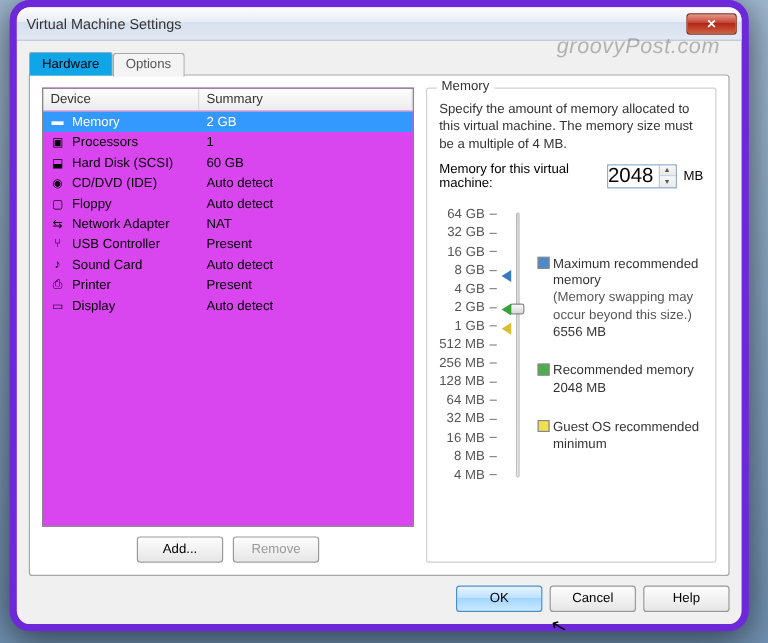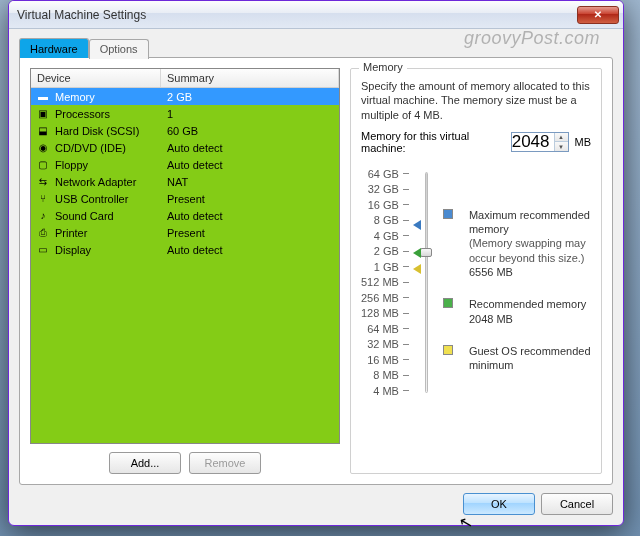--- a/index.html
+++ b/index.html
@@ -1,29 +1,29 @@
 <!DOCTYPE html>
 <html><head>
 <meta charset="utf-8">
 <style>
 * { box-sizing: border-box; margin: 0; padding: 0; font-family: "Segoe UI", Tahoma, sans-serif; font-size: 11px; }
 body { width: 640px; height: 536px; background: linear-gradient(#a0b8d0, #7090b0); position: relative; overflow: hidden; }
 .watermark { position: absolute; top: 28px; right: 40px; font-size: 18px; color: rgba(60,60,60,0.35); font-style: italic; letter-spacing: 0.5px; z-index: 50; }
-.dialog { position: absolute; top: 0; left: 8px; width: 616px; height: 526px; background: #f0f0f0; border: 1px solid #6d28d9; border-radius: 6px; box-shadow: 0 6px 30px rgba(0,0,0,0.6); overflow: hidden; }
+.dialog { position: absolute; top: 0; left: 8px; width: 616px; height: 526px; background: #f0f0f0; border: 6px solid #6d28d9; border-radius: 17px; box-shadow: 0 6px 30px rgba(0,0,0,0.6); overflow: hidden; }
 .titlebar { height: 28px; background: linear-gradient(#fdfdfe, #e8edf5 45%, #d6dfee 46%, #e2e9f4); display: flex; align-items: center; padding: 0 4px 0 8px; border-bottom: 1px solid #b8c4d4; }
 .titlebar .title { flex: 1; color: #333; font-size: 12px; }
 .titlebar .close { width: 42px; height: 18px; background: linear-gradient(#e59a8f, #c8402e 45%, #b02818 46%, #d05f42); border: 1px solid #8a3020; border-radius: 3px; display: flex; align-items: center; justify-content: center; color: #fff; font-weight: bold; font-size: 10px; cursor: pointer; }
 .client { padding: 8px 10px 10px 10px; height: calc(100% - 28px); display: flex; flex-direction: column; }
 .tabs { display: flex; gap: 0; position: relative; z-index: 2; }
 .tab { padding: 4px 10px 3px 10px; background: #fff; border: 1px solid #a8a8a8; border-bottom: none; border-radius: 3px 3px 0 0; cursor: pointer; position: relative; top: 1px; }
 .tab.inactive { background: #f4f4f4; color: #555; top: 2px; padding-top: 3px; text-align: center; }
 .tab.active { background: #0ea5e9; z-index: 3; }
 .tabpage { flex: 1; background: #fff; border: 1px solid #a8a8a8; border-radius: 0 3px 3px 3px; padding: 10px; display: flex; gap: 10px; position: relative; z-index: 1; }
 .left { width: 310px; display: flex; flex-direction: column; }
-.devtable { flex: 1; border: 1px solid #888; background: #84cc16; overflow: hidden; display: flex; flex-direction: column; }
+.devtable { flex: 1; border: 1px solid #888; background: #d946ef; overflow: hidden; display: flex; flex-direction: column; }
 .devhead { display: flex; border-bottom: 1px solid #d0d0d0; background: linear-gradient(#fdfdfd, #ececec); }
 .devhead .col { padding: 3px 6px; border-right: 1px solid #d8d8d8; color: #333; }
 .col.device { width: 130px; }
 .col.summary { flex: 1; }
 .devbody { flex: 1; overflow: auto; }
 .row { display: flex; align-items: center; height: 17px; cursor: pointer; }
 .row.selected { background: #3399ff; color: #fff; }
 .row .ico { width: 16px; height: 14px; display: inline-flex; align-items: center; justify-content: center; margin: 0 2px 0 4px; font-size: 10px; }
 .row .dname { width: 108px; padding-left: 2px; white-space: nowrap; }
 .row .dsum { flex: 1; padding-left: 6px; white-space: nowrap; }
@@ -46,21 +46,21 @@
 .scale .tick { display: flex; align-items: center; gap: 4px; height: 12px; color: #555; font-size: 10px; justify-content: center; }
 .scale .tick .line { width: 6px; height: 1px; background: #888; }
 .slider-track { width: 14px; position: relative; padding-top: 4px; }
 .track-bg { position: absolute; left: 6px; top: 4px; bottom: 4px; width: 3px; background: linear-gradient(#d0d0d0,#f0f0f0); border: 1px solid #bbb; border-radius: 2px; }
 .marker { position: absolute; left: -6px; width: 0; height: 0; border-top: 5px solid transparent; border-bottom: 5px solid transparent; }
 .marker.blue { border-right: 8px solid #3a7ac0; }
 .marker.green { border-right: 8px solid #3aa03a; }
 .marker.yellow { border-right: 8px solid #d8c030; }
 .thumb { position: absolute; left: 1px; width: 12px; height: 9px; background: linear-gradient(#f8f8f8,#d8d8d8); border: 1px solid #888; border-radius: 2px; cursor: pointer; }
 .legend { flex: 1; padding-top: 40px; display: flex; flex-direction: column; gap: 18px; }
-.legitem { display: flex; gap: 16px; }
+.legitem { display: flex; gap: 3px; }
 .legbox { width: 10px; height: 10px; border: 1px solid #888; margin-top: 1px; flex-shrink: 0; }
 .legbox.blue { background: #4a8ad0; }
 .legbox.green { background: #4ab04a; }
 .legbox.yellow { background: #f0e050; }
 .legtext { color: #333; line-height: 1.3; }
 .legtext .sub { color: #555; }
 .dlgbtns { display: flex; justify-content: flex-end; gap: 6px; padding-top: 8px; }
 .cursor { position: absolute; bottom: 4px; right: 168px; font-size: 16px; color: #000; pointer-events: none; transform: rotate(-15deg); z-index: 100;}
 </style>
 </head>
@@ -251,17 +251,18 @@
                 </div>
               </div>
             </div>
           </div>
         </div>
       </div>
     </div>
     <div class="dlgbtns">
       <button class="btn default">OK</button>
       <button class="btn">Cancel</button>
+      <button class="btn">Help</button>
     </div>
   </div>
 </div>
 
 <div class="cursor">↖</div>
 
 </body></html>

